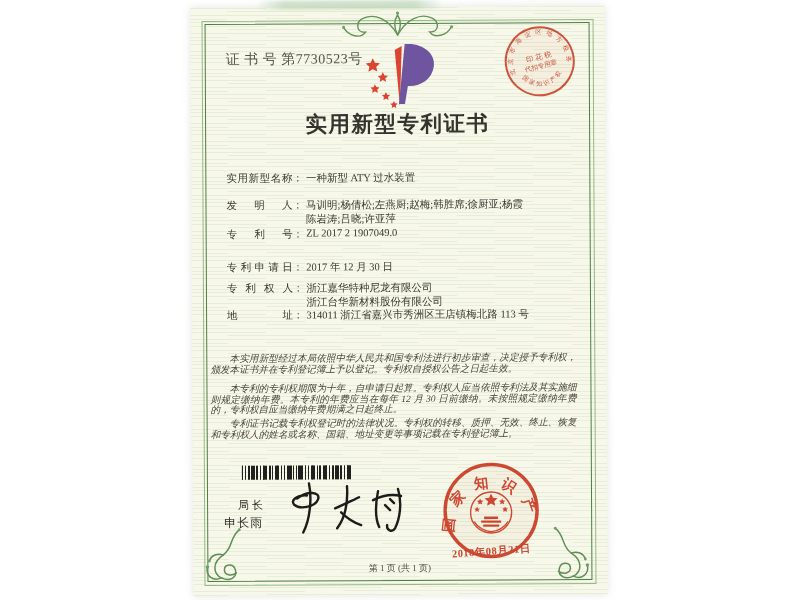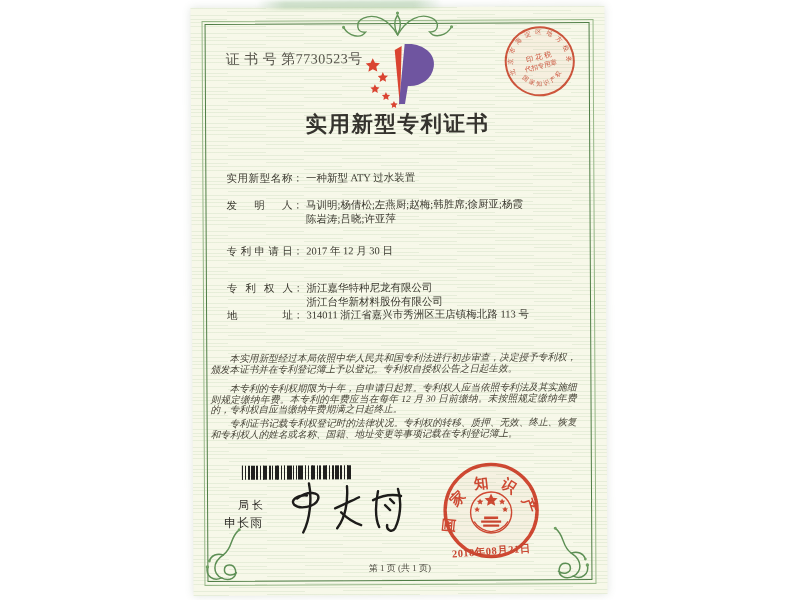--- a/index.html
+++ b/index.html
@@ -102,22 +102,25 @@
     </svg>
 
     <div class="row" style="top:171px">
       <span class="f-label">实用新型名称</span><span class="f-colon">：</span><span class="f-value">一种新型 ATY 过水装置</span>
     </div>
 
     <div class="row" style="top:198px">
       <span class="f-label">发明人</span><span class="f-colon">：</span><span class="f-vblock"><span>马训明;杨倩松;左燕厨;赵梅;韩胜席;徐厨亚;杨霞</span><br><span>陈岩涛;吕晓;许亚萍</span></span>
     </div>
 
-
-    <div class="row" style="top:244px">
+    <div class="row" style="top:227px">
+      <span class="f-label">专利号</span><span class="f-colon">：</span><span class="f-value">ZL 2017 2 1907049.0</span>
+    </div>
+
+    <div class="row" style="top:260px">
       <span class="f-label">专利申请日</span><span class="f-colon">：</span><span class="f-value">2017 年 12 月 30 日</span>
     </div>
 
     <div class="row" style="top:281px">
       <span class="f-label">专利权人</span><span class="f-colon">：</span><span class="f-vblock"><span>浙江嘉华特种尼龙有限公司</span><br><span>浙江台华新材料股份有限公司</span></span>
     </div>
 
     <div class="row" style="top:308px">
       <span class="f-label">地址</span><span class="f-colon">：</span><span class="f-value">314011 浙江省嘉兴市秀洲区王店镇梅北路 113 号</span>
     </div>

